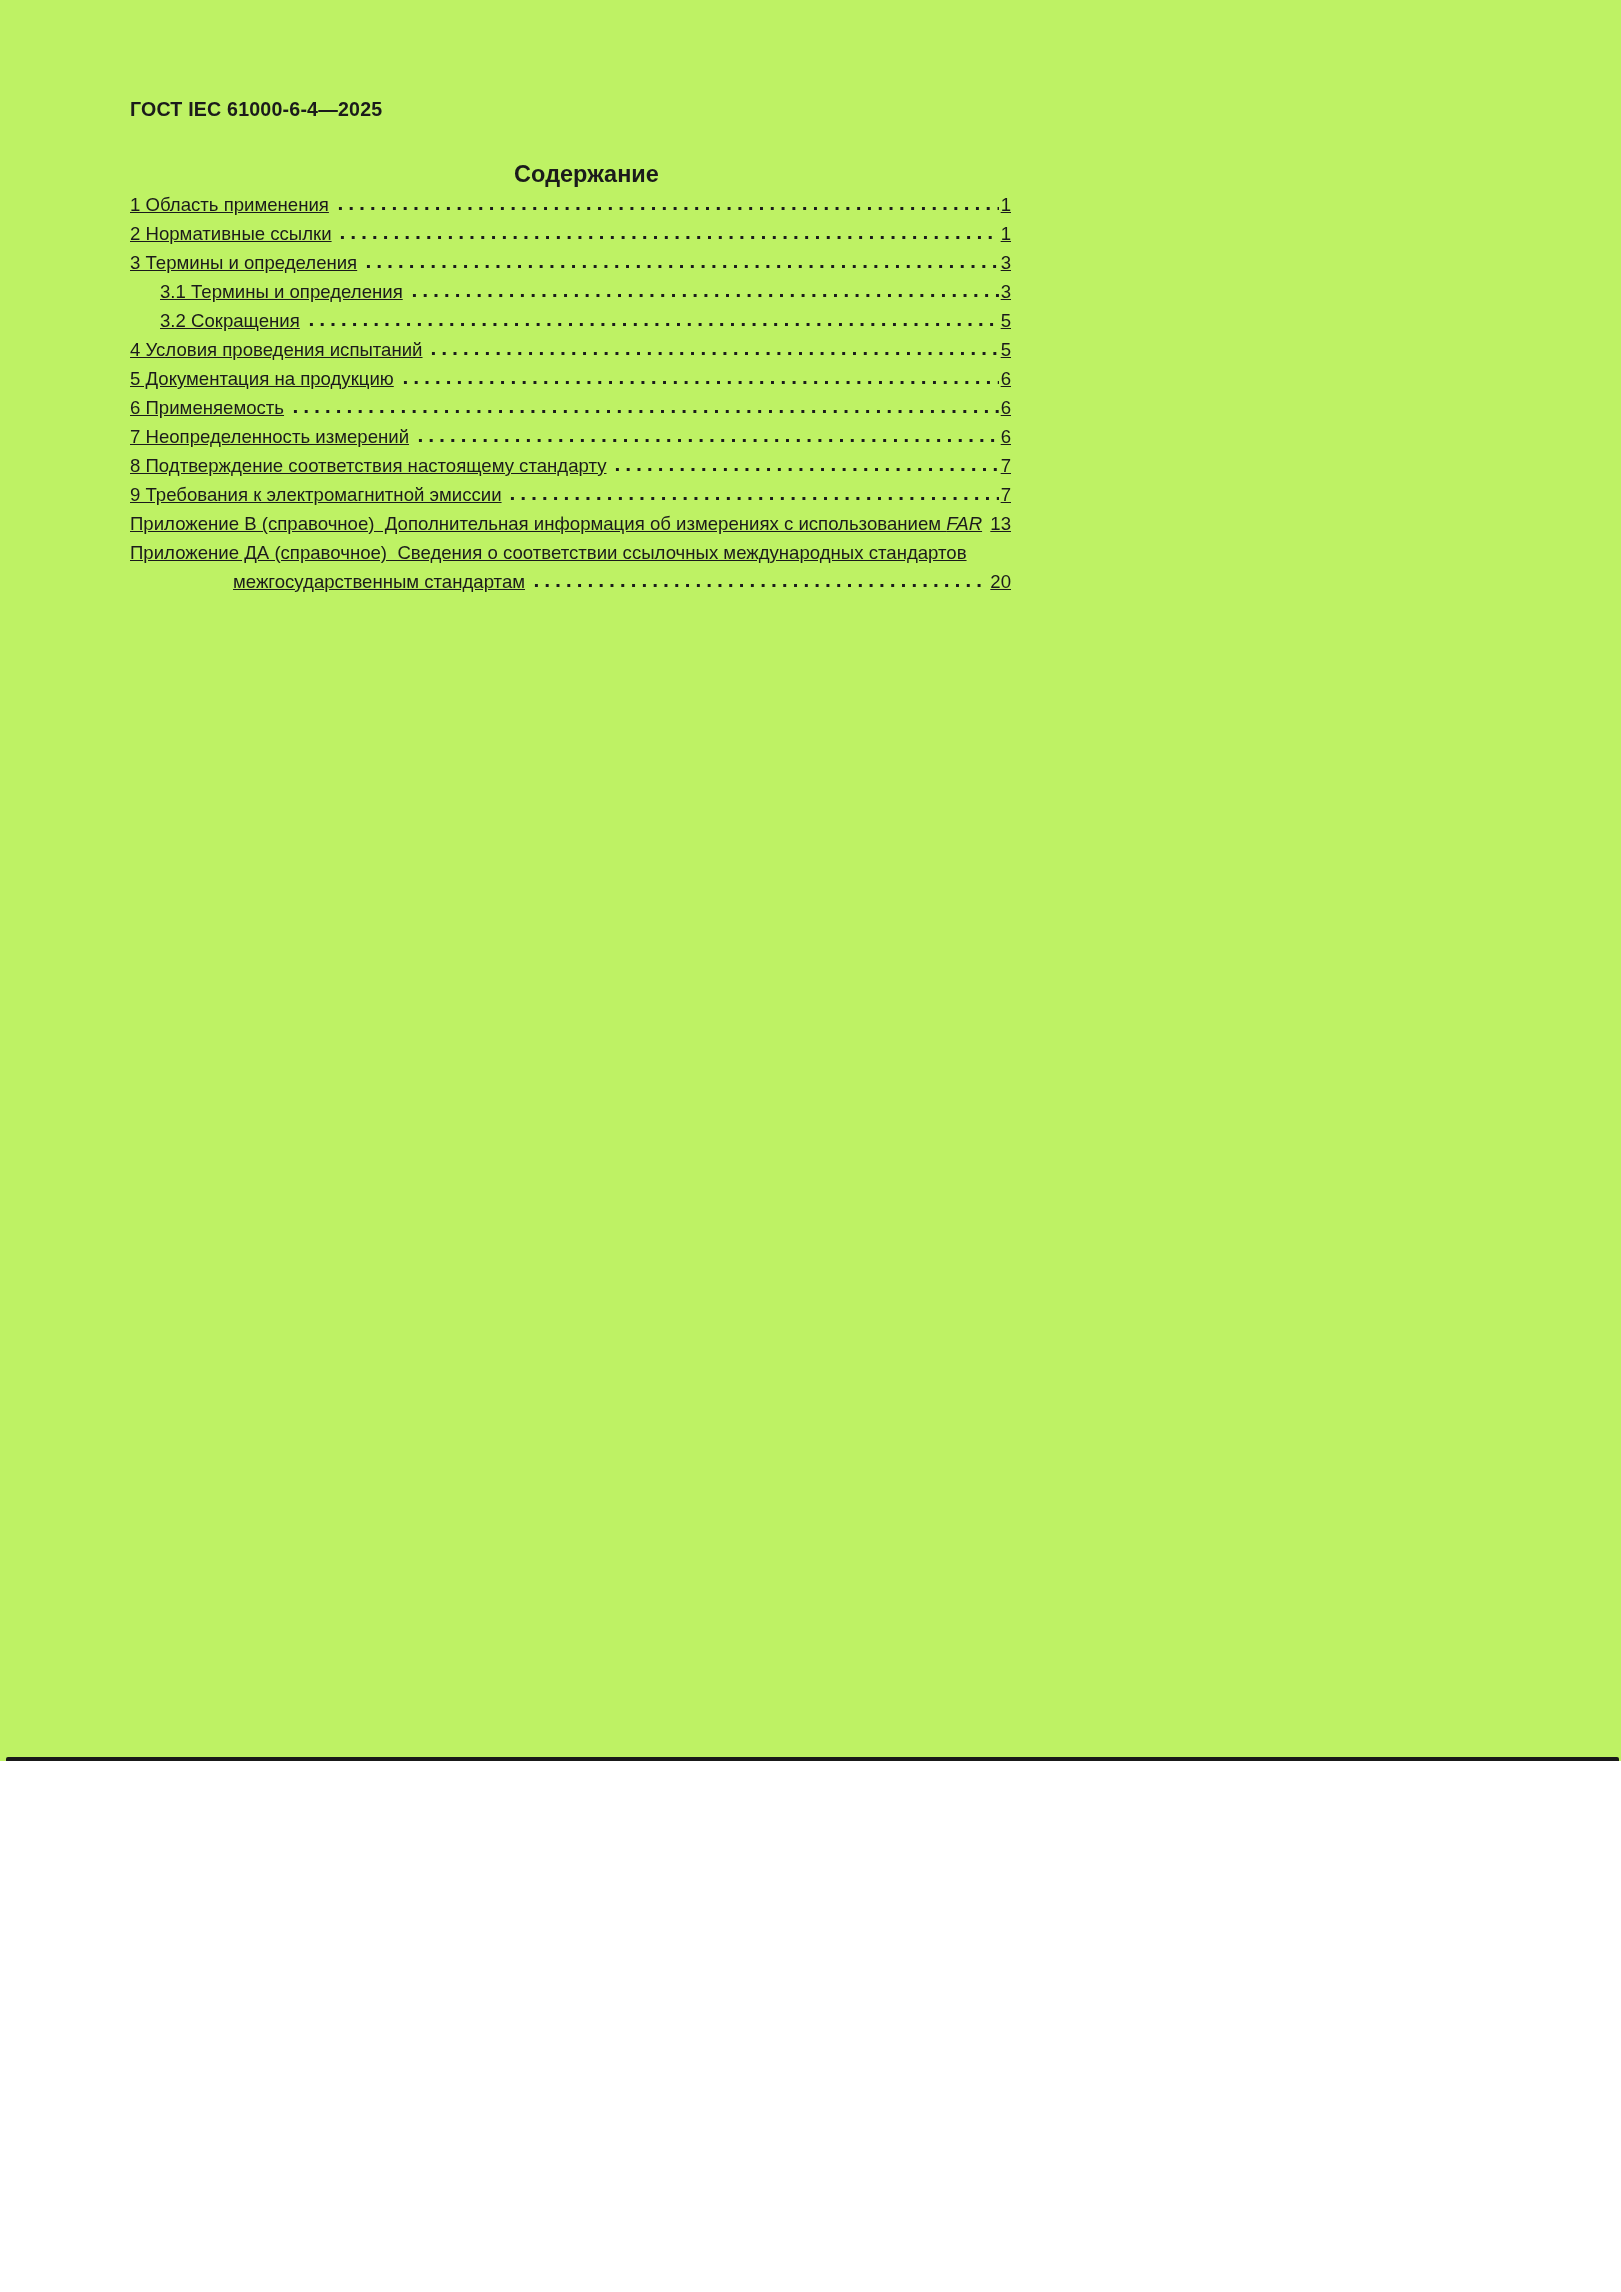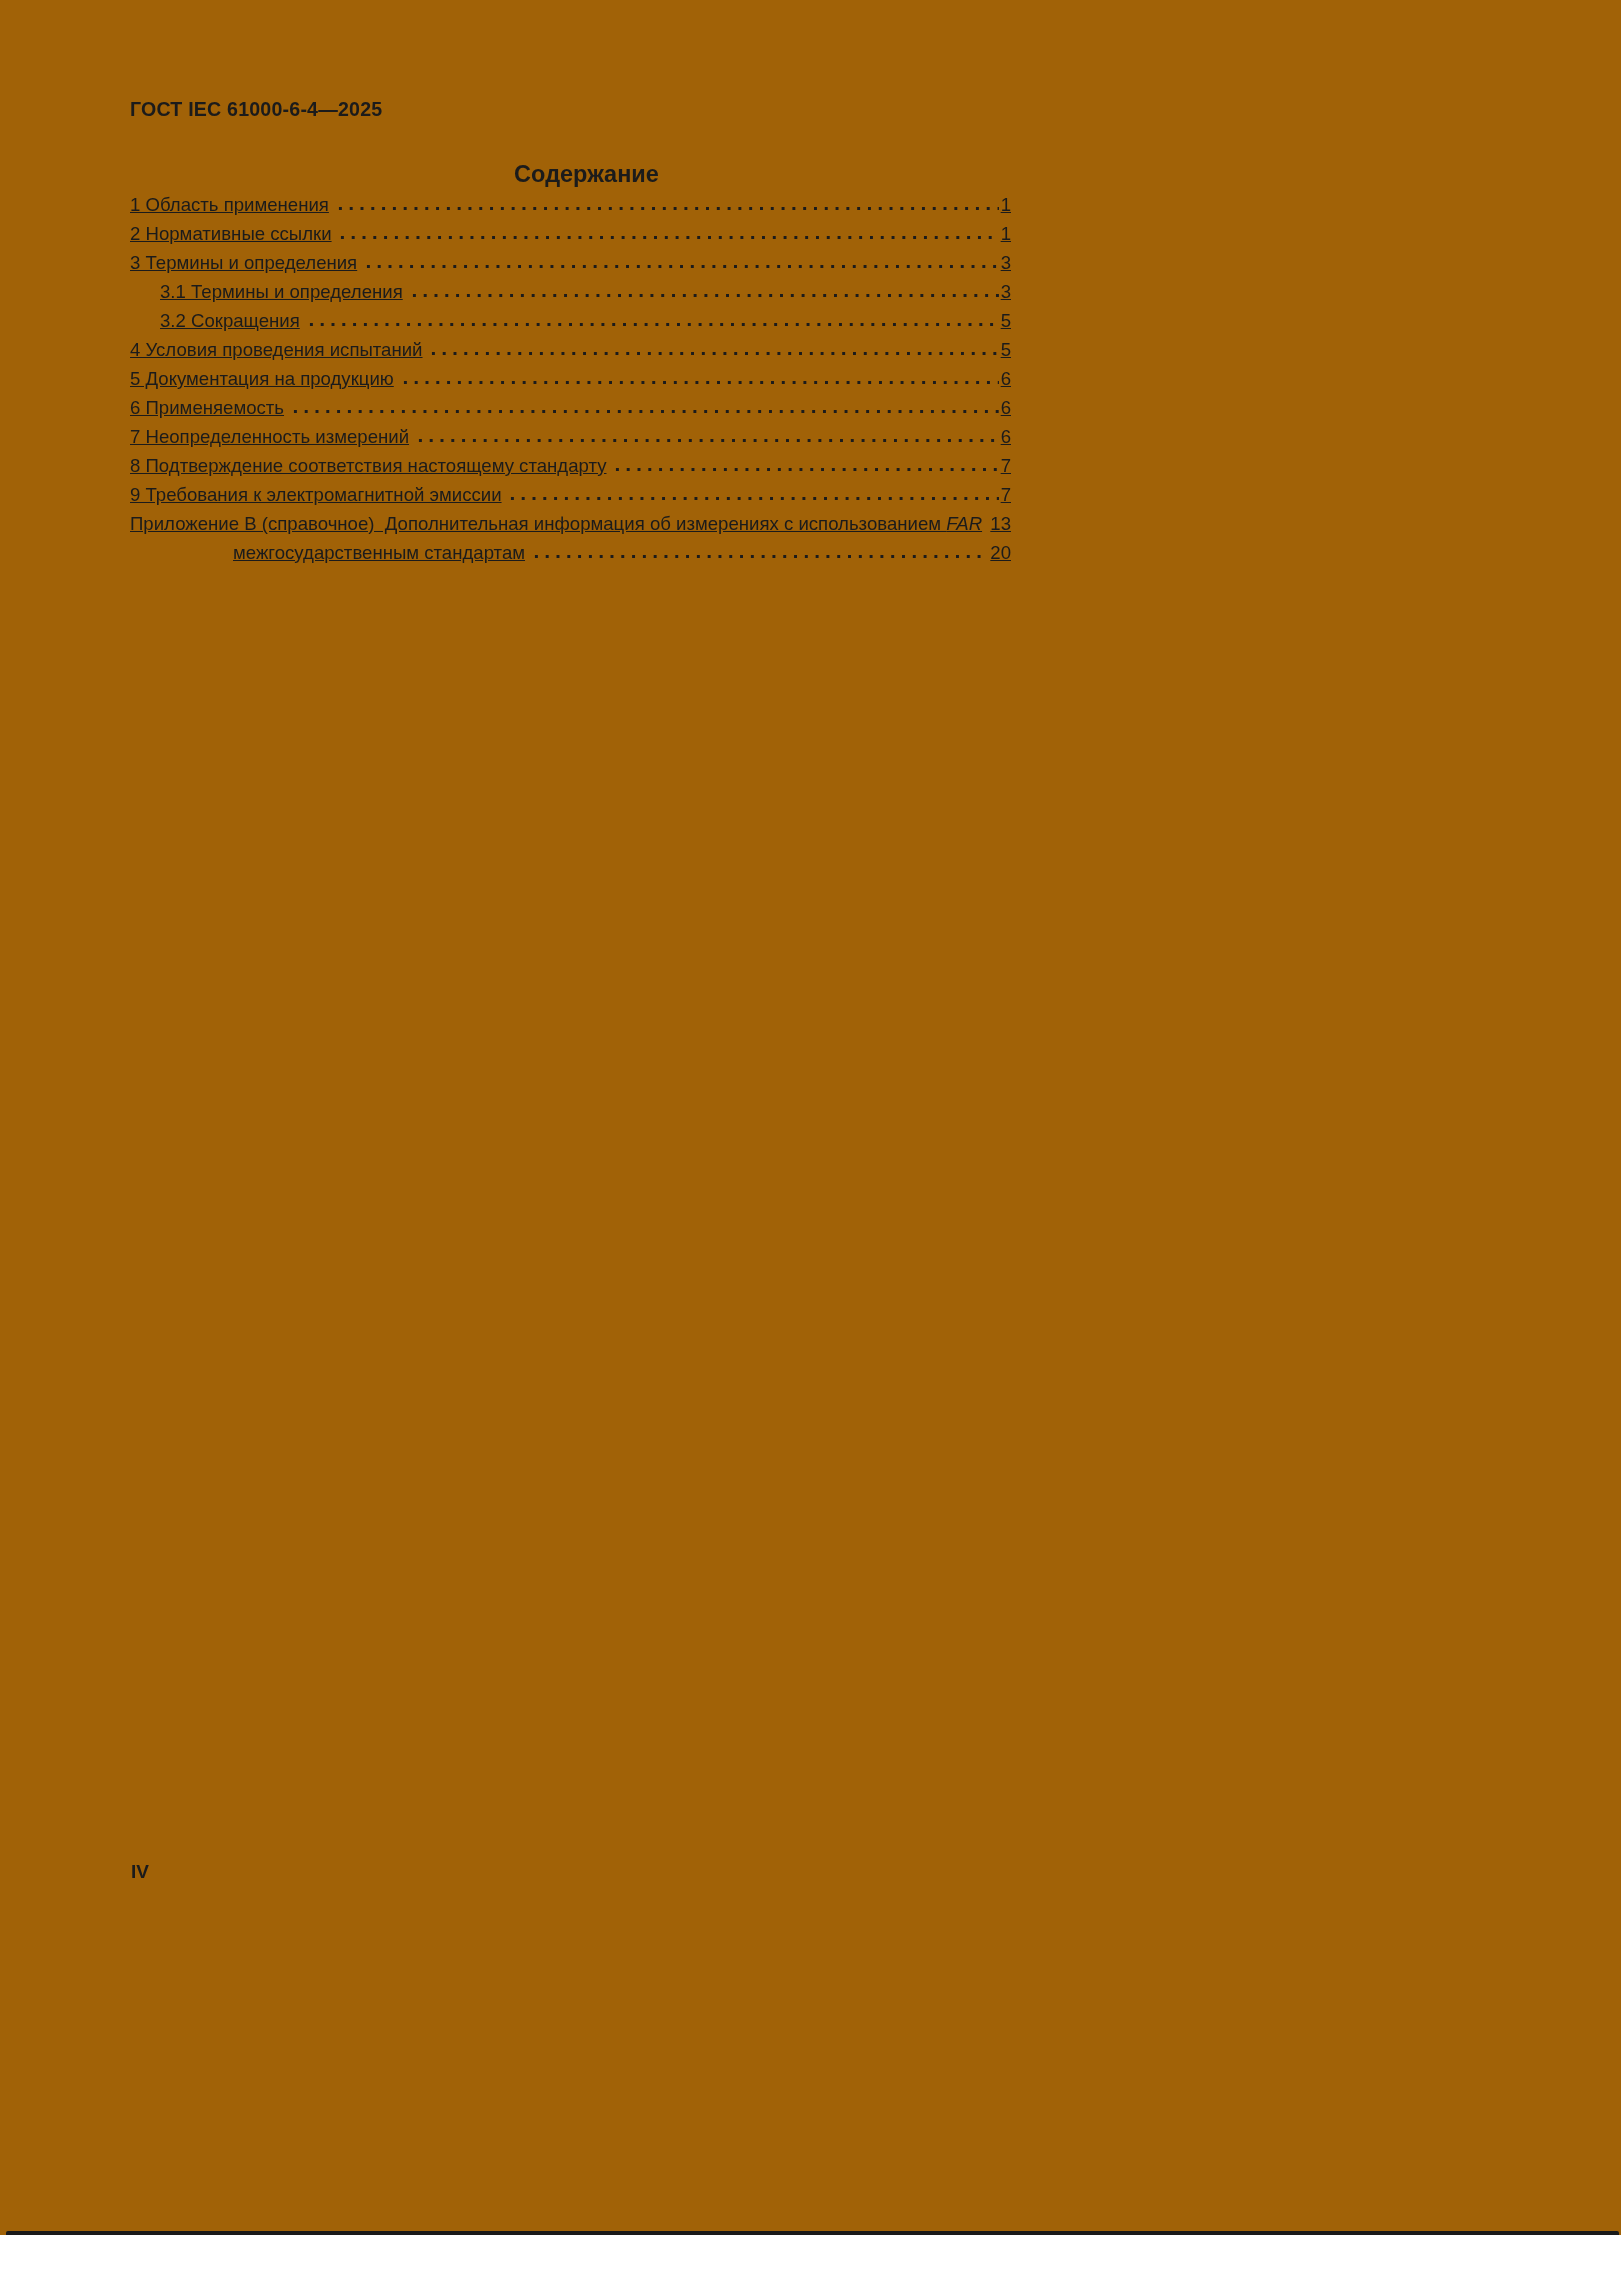--- a/index.html
+++ b/index.html
@@ -2,22 +2,22 @@
 <html><head>
 <meta charset="utf-8">
 <style>
   * { box-sizing: border-box; }
   html, body { margin: 0; padding: 0; }
   body { background: #ffffff; }
 
   .sheet {
     position: relative;
     width: 1621px;
-    height: 2235px;
-    background: #a16207;
+    height: 1761px;
+    background: #bef264;
     overflow: hidden;
     font-family: "Liberation Sans", "DejaVu Sans", sans-serif;
     color: #1b1b1b;
   }
 
   .doc-header {
     position: absolute;
     left: 130px;
     top: 98px;
     font-size: 19.6px;
@@ -159,20 +159,25 @@
       <div class="toc-line">
     <span class="toc-label">9 Требования к электромагнитной эмиссии</span>
     <span class="toc-dots"></span>
     <span class="toc-page">7</span>
   </div>
       <div class="toc-line">
     <span class="toc-label">Приложение В (справочное)  Дополнительная информация об измерениях с использованием <em>FAR</em></span>
     <span class="toc-dots"></span>
     <span class="toc-page">13</span>
   </div>
+      <div class="toc-line">
+    <span class="toc-label">Приложение ДА (справочное)  Сведения о соответствии ссылочных международных стандартов</span>
+    <span class="toc-dots hidden"></span>
+    <span class="toc-page"></span>
+  </div>
       <div class="toc-line cont">
     <span class="toc-label">межгосударственным стандартам</span>
     <span class="toc-dots"></span>
     <span class="toc-page">20</span>
   </div>
     </div>
 
   <div class="doc-footer">IV</div>
 
   <div class="scan-edge"></div>

